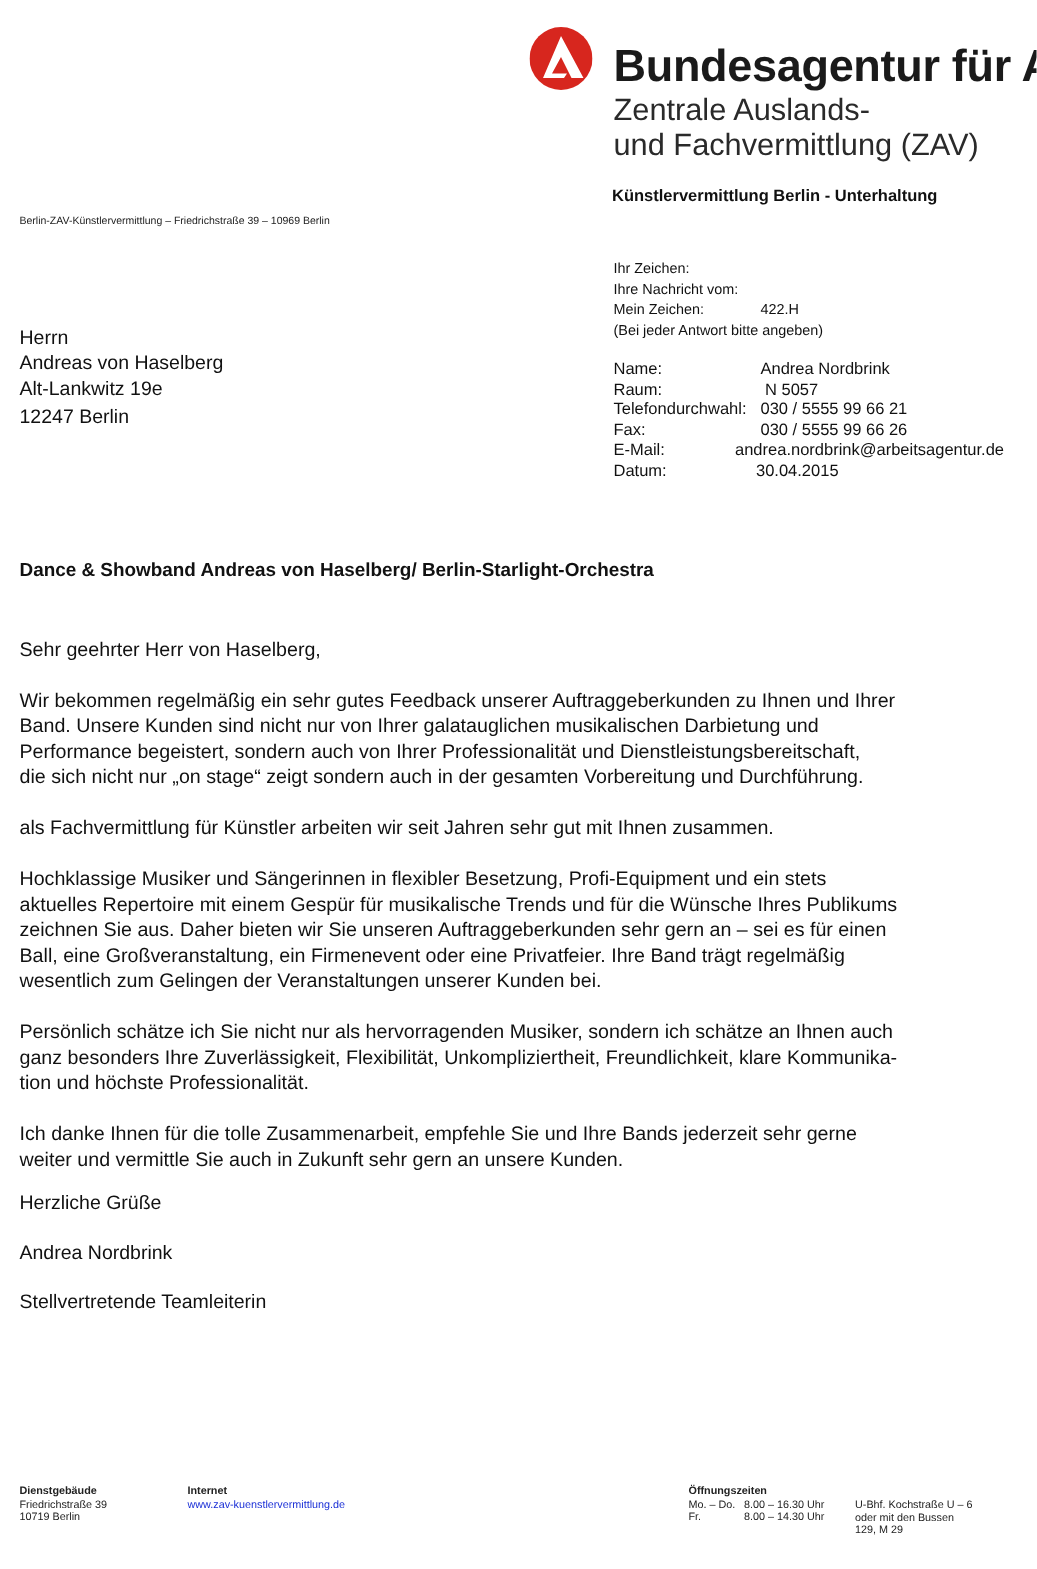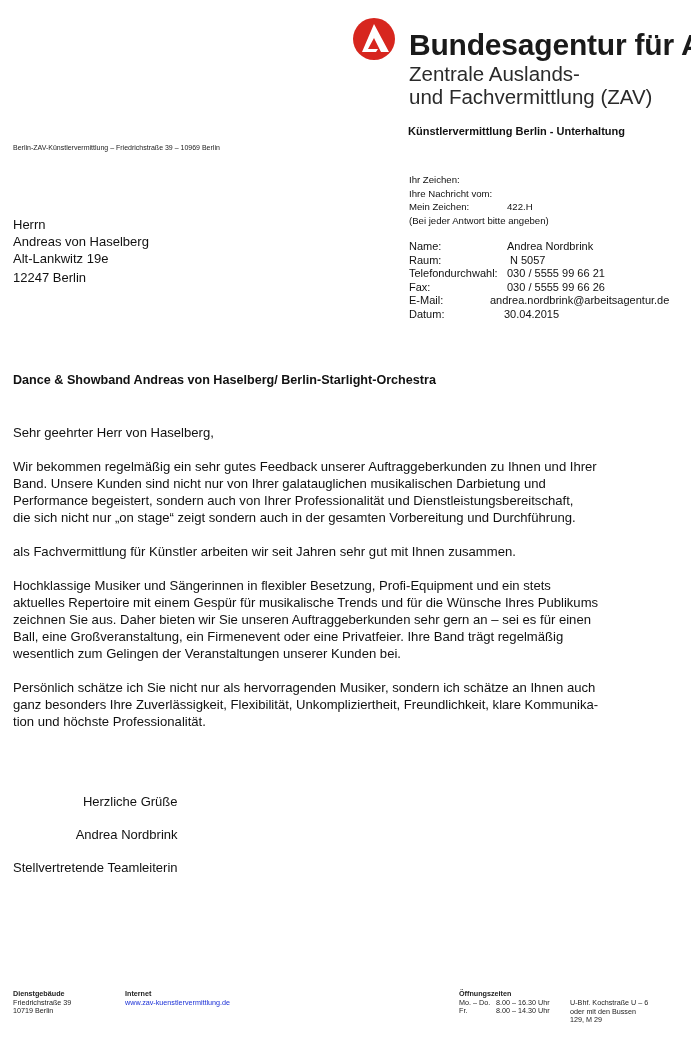--- a/index.html
+++ b/index.html
@@ -32,21 +32,21 @@
     
     .subject { left: 13px; top: 373px; font-size: 12.6px; font-weight: bold; white-space: nowrap; color: #111; }
 
     
     .letter-body { left: 13px; top: 424px; width: 668px; font-size: 13.1px; line-height: 17px; color: #111; }
     .letter-body p { margin: 0; }
     .letter-body .salutation { margin-bottom: 17px; }
     .letter-body .para { margin-bottom: 17px; white-space: pre-line; }
 
     .closing { left: 13px; top: 793px; font-size: 13px; line-height: 17px; color: #111; }
-    .closing div { height: 17px; margin-bottom: 16px; white-space: nowrap; text-align: right; }
+    .closing div { height: 17px; margin-bottom: 16px; white-space: nowrap; }
 
     
     .footer { top: 990px; font-size: 7.2px; line-height: 8.6px; color: #222; white-space: nowrap; }
     .footer .hdr { font-weight: bold; }
     .footer a { color: #1a2fd6; text-decoration: none; }
     .f1 { left: 13px; }
     .f2 { left: 125px; }
     .f3 { left: 459px; }
     .f4 { left: 570px; top: 999px; }
     .hours-row { position: relative; height: 8.6px; }
@@ -126,20 +126,22 @@
 die sich nicht nur „on stage“ zeigt sondern auch in der gesamten Vorbereitung und Durchführung.</p>
   <p class="para">als Fachvermittlung für Künstler arbeiten wir seit Jahren sehr gut mit Ihnen zusammen.</p>
   <p class="para">Hochklassige Musiker und Sängerinnen in flexibler Besetzung, Profi-Equipment und ein stets
 aktuelles Repertoire mit einem Gespür für musikalische Trends und für die Wünsche Ihres Publikums
 zeichnen Sie aus. Daher bieten wir Sie unseren Auftraggeberkunden sehr gern an – sei es für einen
 Ball, eine Großveranstaltung, ein Firmenevent oder eine Privatfeier. Ihre Band trägt regelmäßig
 wesentlich zum Gelingen der Veranstaltungen unserer Kunden bei.</p>
   <p class="para">Persönlich schätze ich Sie nicht nur als hervorragenden Musiker, sondern ich schätze an Ihnen auch
 ganz besonders Ihre Zuverlässigkeit, Flexibilität, Unkompliziertheit, Freundlichkeit, klare Kommunika-
 tion und höchste Professionalität.</p>
+  <p class="para">Ich danke Ihnen für die tolle Zusammenarbeit, empfehle Sie und Ihre Bands jederzeit sehr gerne
+weiter und vermittle Sie auch in Zukunft sehr gern an unsere Kunden.</p>
 </div>
 
 <div class="abs closing">
   <div>Herzliche Grüße</div>
   <div>Andrea Nordbrink</div>
   <div>Stellvertretende Teamleiterin</div>
 </div>
 
 <div class="abs footer f1">
   <div class="hdr">Dienstgebäude</div>

